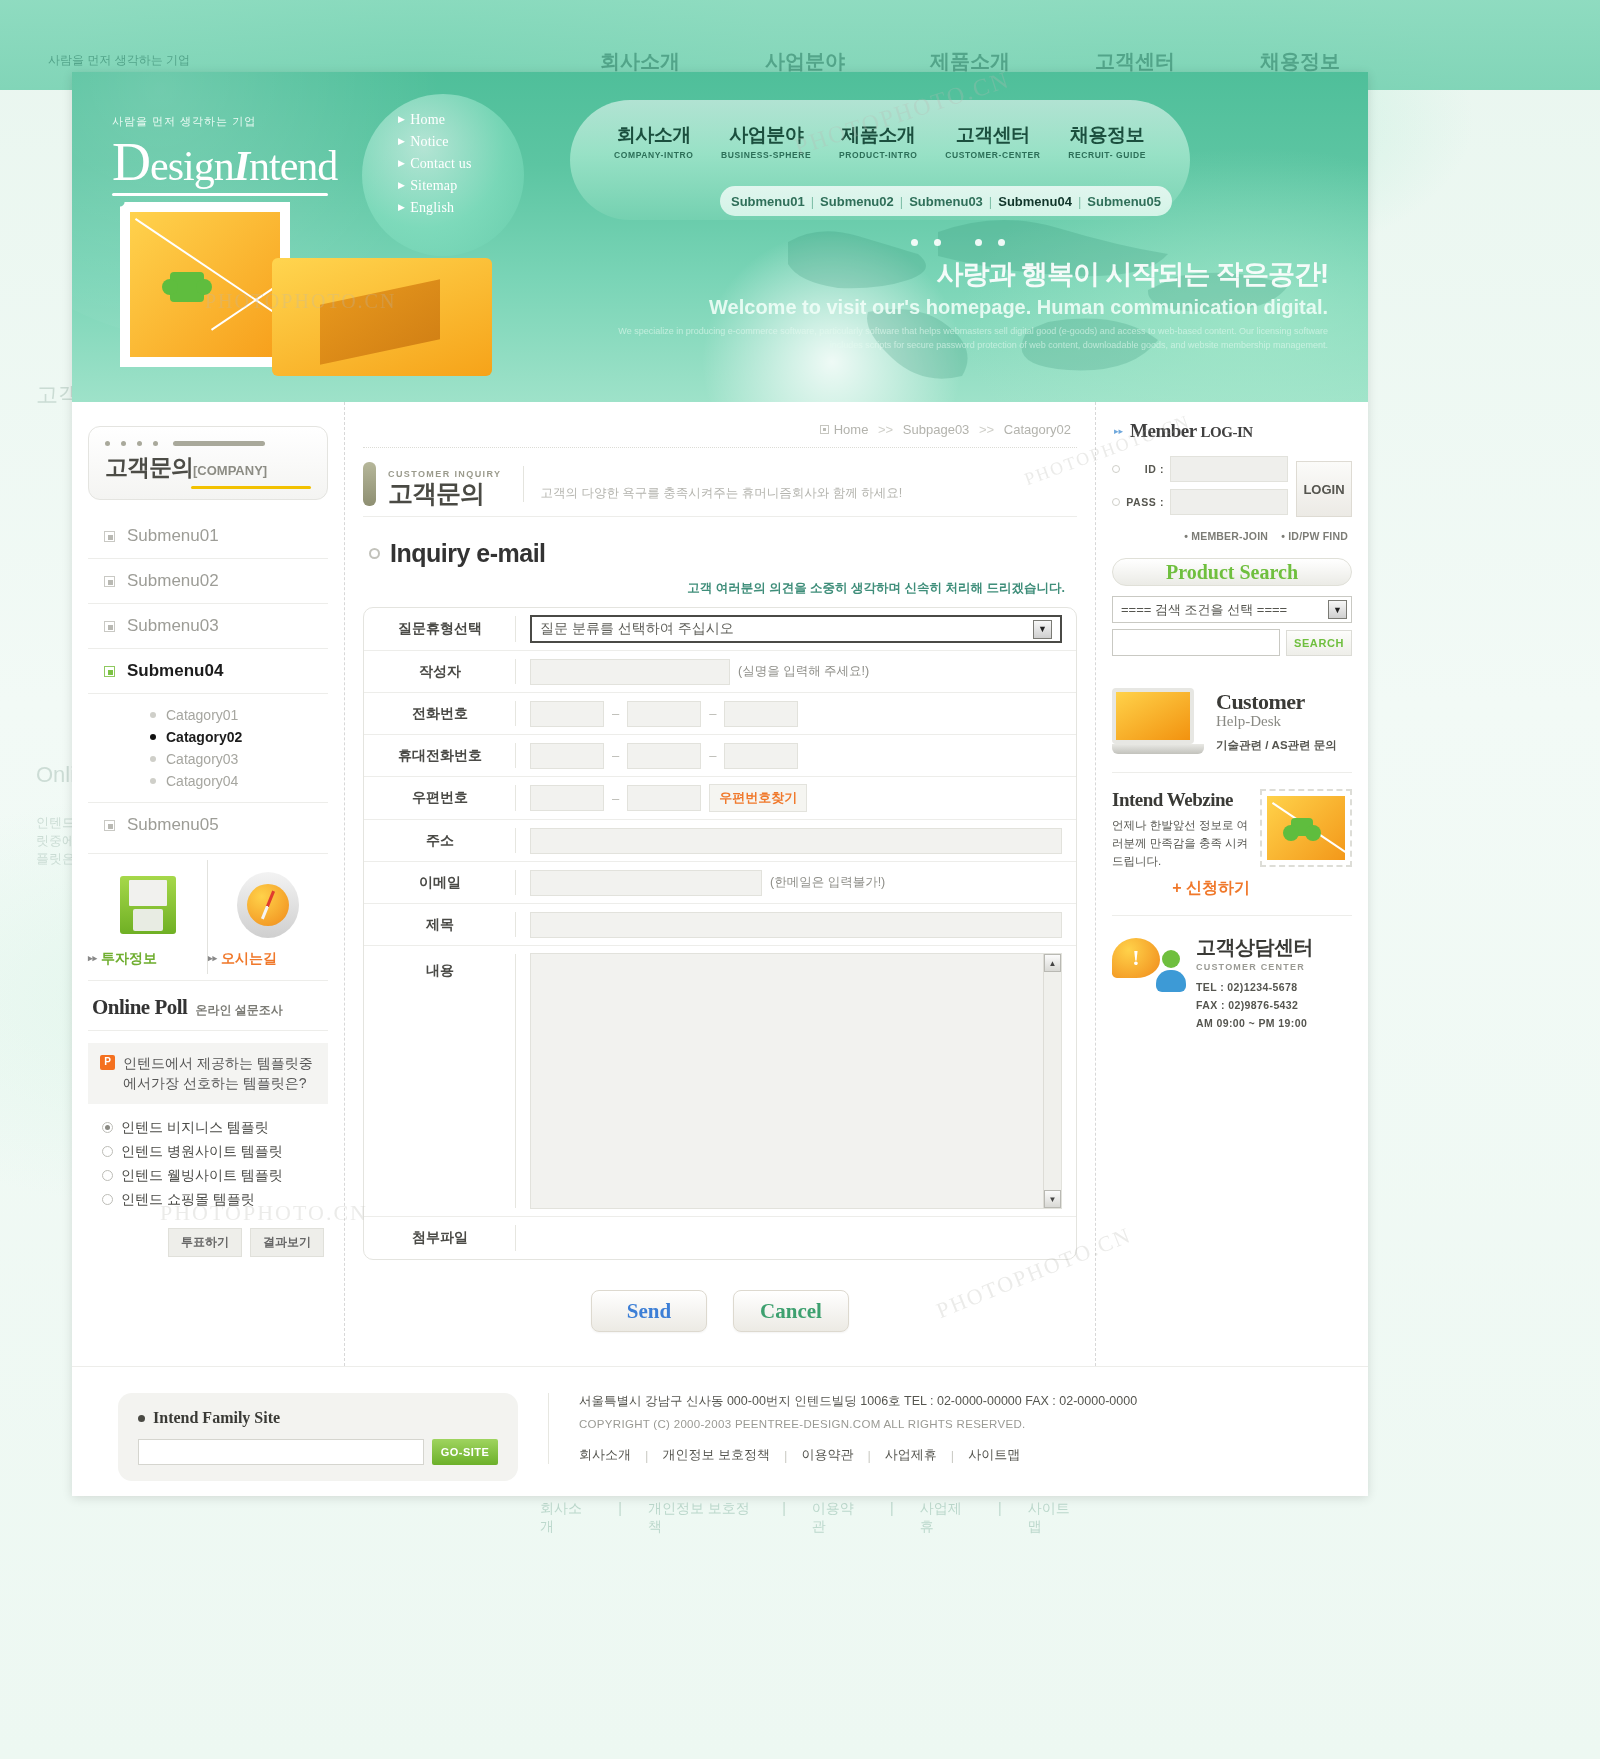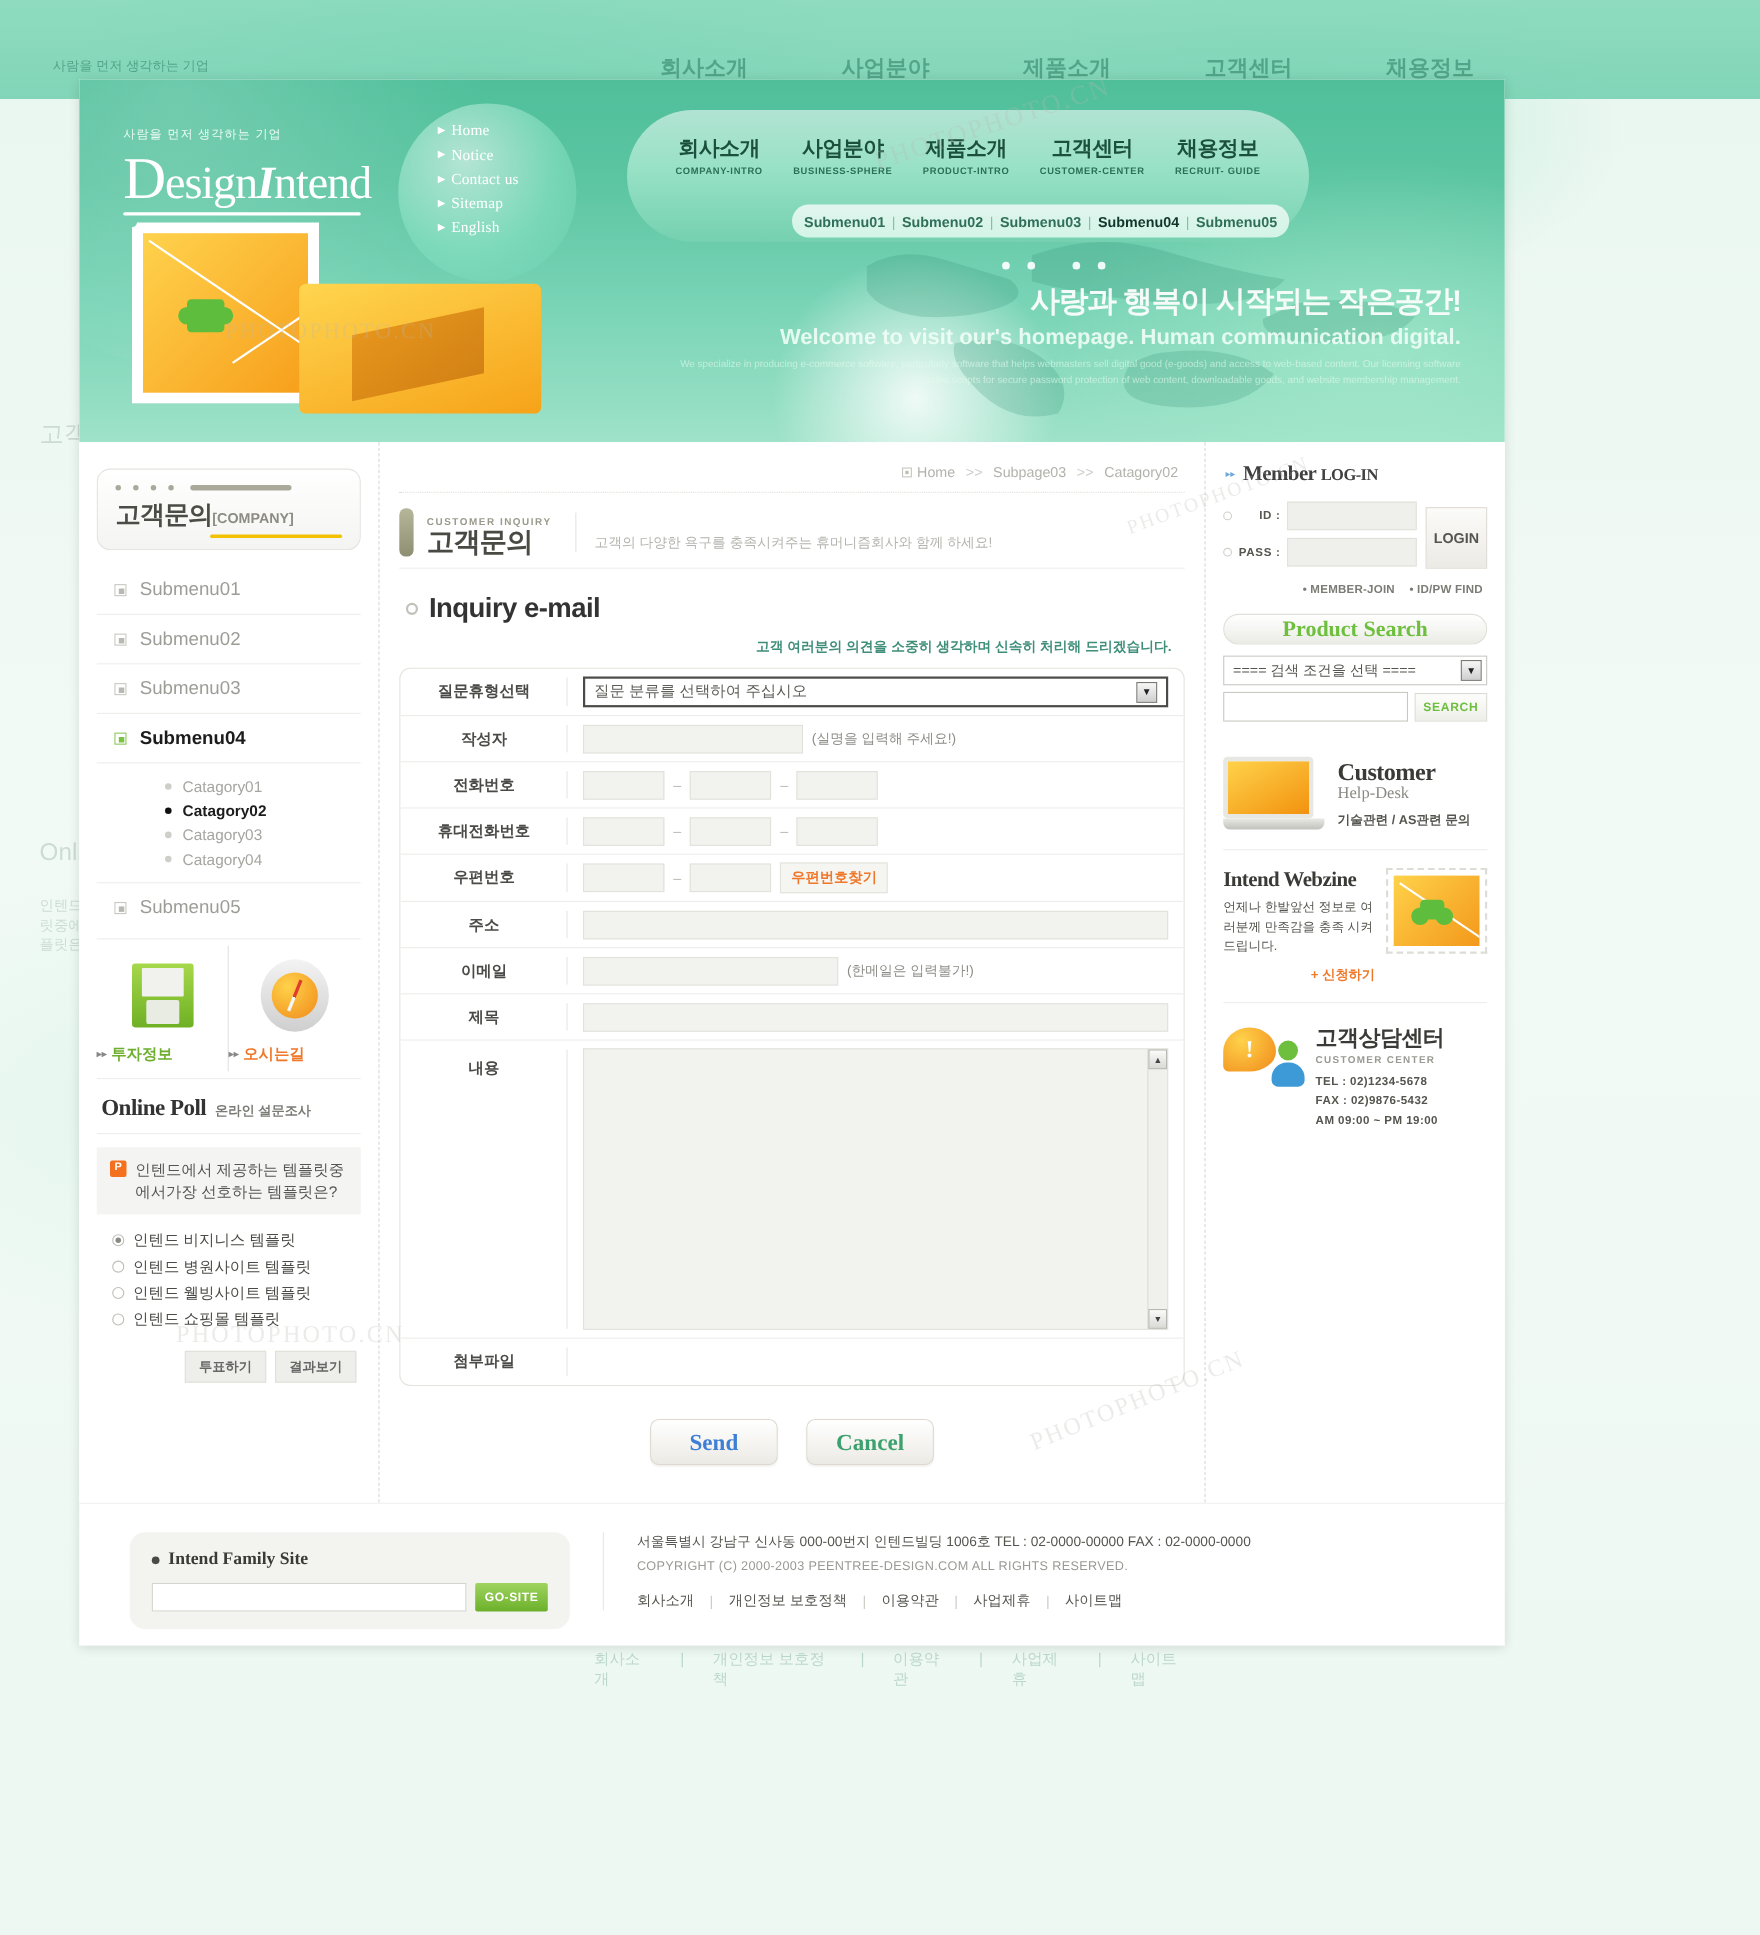--- a/index.html
+++ b/index.html
@@ -303,21 +303,21 @@
   .laptop-base { width:92px; height:10px; background:linear-gradient(180deg,#e9e9e5,#c2c2bc); border-radius:0 0 6px 6px; }
   .hd-text { text-align:left; flex:1; }
   .hd-t1 { font-family:"Liberation Serif", serif; font-size:22px; font-weight:bold; color:#3a3a36; letter-spacing:-.5px; }
   .hd-t2 { font-family:"Liberation Serif", serif; font-size:15px; color:#8a8a84; margin-top:-2px; }
   .hd-t3 { font-size:11.5px; color:#55554f; font-weight:bold; margin-top:8px; }
 
   .webzine { display:flex; gap:10px; padding:16px 0 16px 0; border-bottom:1px solid #ededea; }
   .wz-left { flex:1; }
   .wz-title { font-family:"Liberation Serif", serif; font-size:19px; font-weight:bold; color:#3a3a36; letter-spacing:-.5px; }
   .wz-desc { font-size:11.5px; color:#55554f; line-height:1.55; margin-top:6px; }
-  .wz-apply { font-size:12px; font-weight:bold; color:#f0782a; text-align:right; margin-top:8px; }
+  .wz-apply { font-size:16px; font-weight:bold; color:#f0782a; text-align:right; margin-top:8px; }
   .wz-stamp { width:92px; height:78px; flex:none; background:#fff; border:2px dashed #ddddd7; padding:5px; }
   .wz-stamp-in { width:100%; height:100%; background:linear-gradient(135deg,#ffd24a,#f3981a); position:relative; overflow:hidden; }
 
   .center-box { padding:18px 0 22px 0; display:flex; gap:10px; align-items:flex-start; }
   .cb-icon { width:74px; flex:none; position:relative; height:68px; }
   .bubble { position:absolute; left:0; top:4px; width:48px; height:40px; border-radius:50% 50% 50% 10%/55% 55% 45% 12%;
     background:radial-gradient(circle at 35% 30%,#ffd24a,#f08a1a); display:flex; align-items:center; justify-content:center;
     color:#fff; font-size:22px; font-weight:bold; font-family:"Liberation Serif", serif; }
   .person { position:absolute; right:0; top:16px; width:30px; height:42px; }
   .person-head { width:18px; height:18px; border-radius:50%; background:#6fbf3e; margin:0 auto; }

